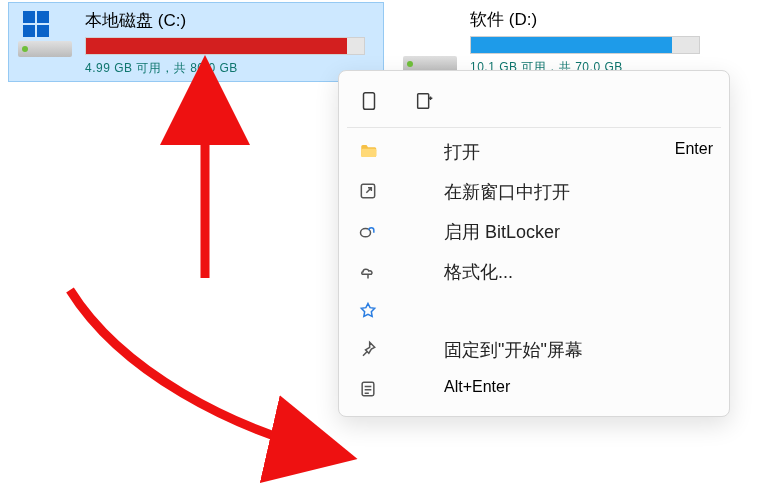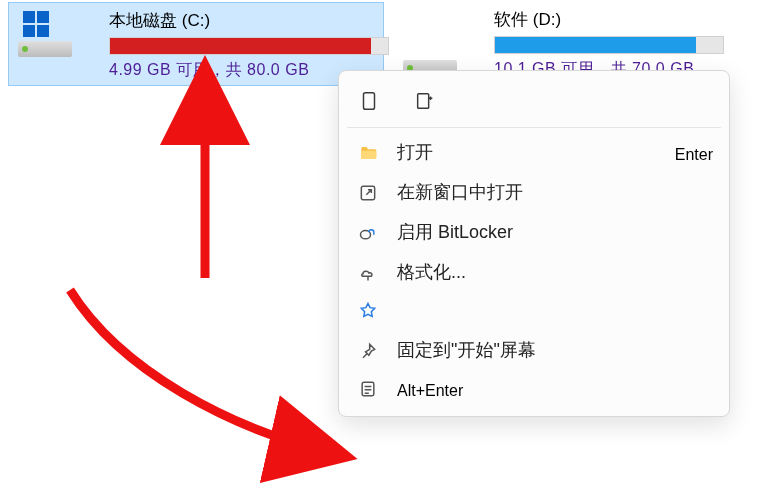--- a/index.html
+++ b/index.html
@@ -56,21 +56,21 @@
     .drive-icon .winlogo {
       position: absolute;
       left: 8px; top: 4px;
       width: 26px; height: 26px;
       display: grid;
       grid-template-columns: 1fr 1fr;
       grid-template-rows: 1fr 1fr;
       gap: 2px;
     }
     .drive-icon .winlogo span { background: #0a63c9; }
-    .drive-info { flex: 1; padding-top: 2px; margin-left: 24px; }
+    .drive-info { flex: 1; padding-top: 2px; }
     .drive-name {
       font-size: 17px;
       color: #000;
       margin-bottom: 5px;
     }
     .drive-bar {
       width: 280px;
       height: 18px;
       background: #e6e6e6;
       border: 1px solid #d0d0d0;
@@ -78,22 +78,22 @@
       margin-bottom: 5px;
     }
     .drive-d .drive-bar{ width: 230px; }
     .drive-bar-fill {
       position: absolute;
       left: 0; top: 0; bottom: 0;
     }
     .drive-c .drive-bar-fill { background: #d31f1f; }
     .drive-d .drive-bar-fill { background: #1e9be9; }
     .drive-stats {
-      font-size: 16px;
-      color: #4c1d95;
+      font-size: 12px;
+      color: #0f766e;
       letter-spacing: 0.5px;
     }
 
     
     .context-menu {
       position: absolute;
       left: 338px;
       top: 70px;
       width: 392px;
       background: #fcfcfc;
@@ -112,25 +112,26 @@
       display:flex;align-items:center;justify-content:center;
       color: #3a3a3a;
     }
     .menu-sep {
       height: 1px;
       background: #e5e5e5;
       margin: 6px 2px 4px 2px;
     }
     .menu-item {
       display: flex;
-      align-items: flex-end;
+      align-items: flex-start;
       padding: 8px 10px;
       border-radius: 4px;
       font-size: 18px;
       color: #222;
+      gap: 47px;
     }
     .menu-item .icon {
       width: 26px; height: 22px;
       display:flex;align-items:center;justify-content:center;
       margin-right: 16px;
       color:#4a4a4a;
       flex-shrink:0;
     }
     .menu-item .label { flex: 1; }
     .menu-item .shortcut { color: #000000; font-size: 16px; }

